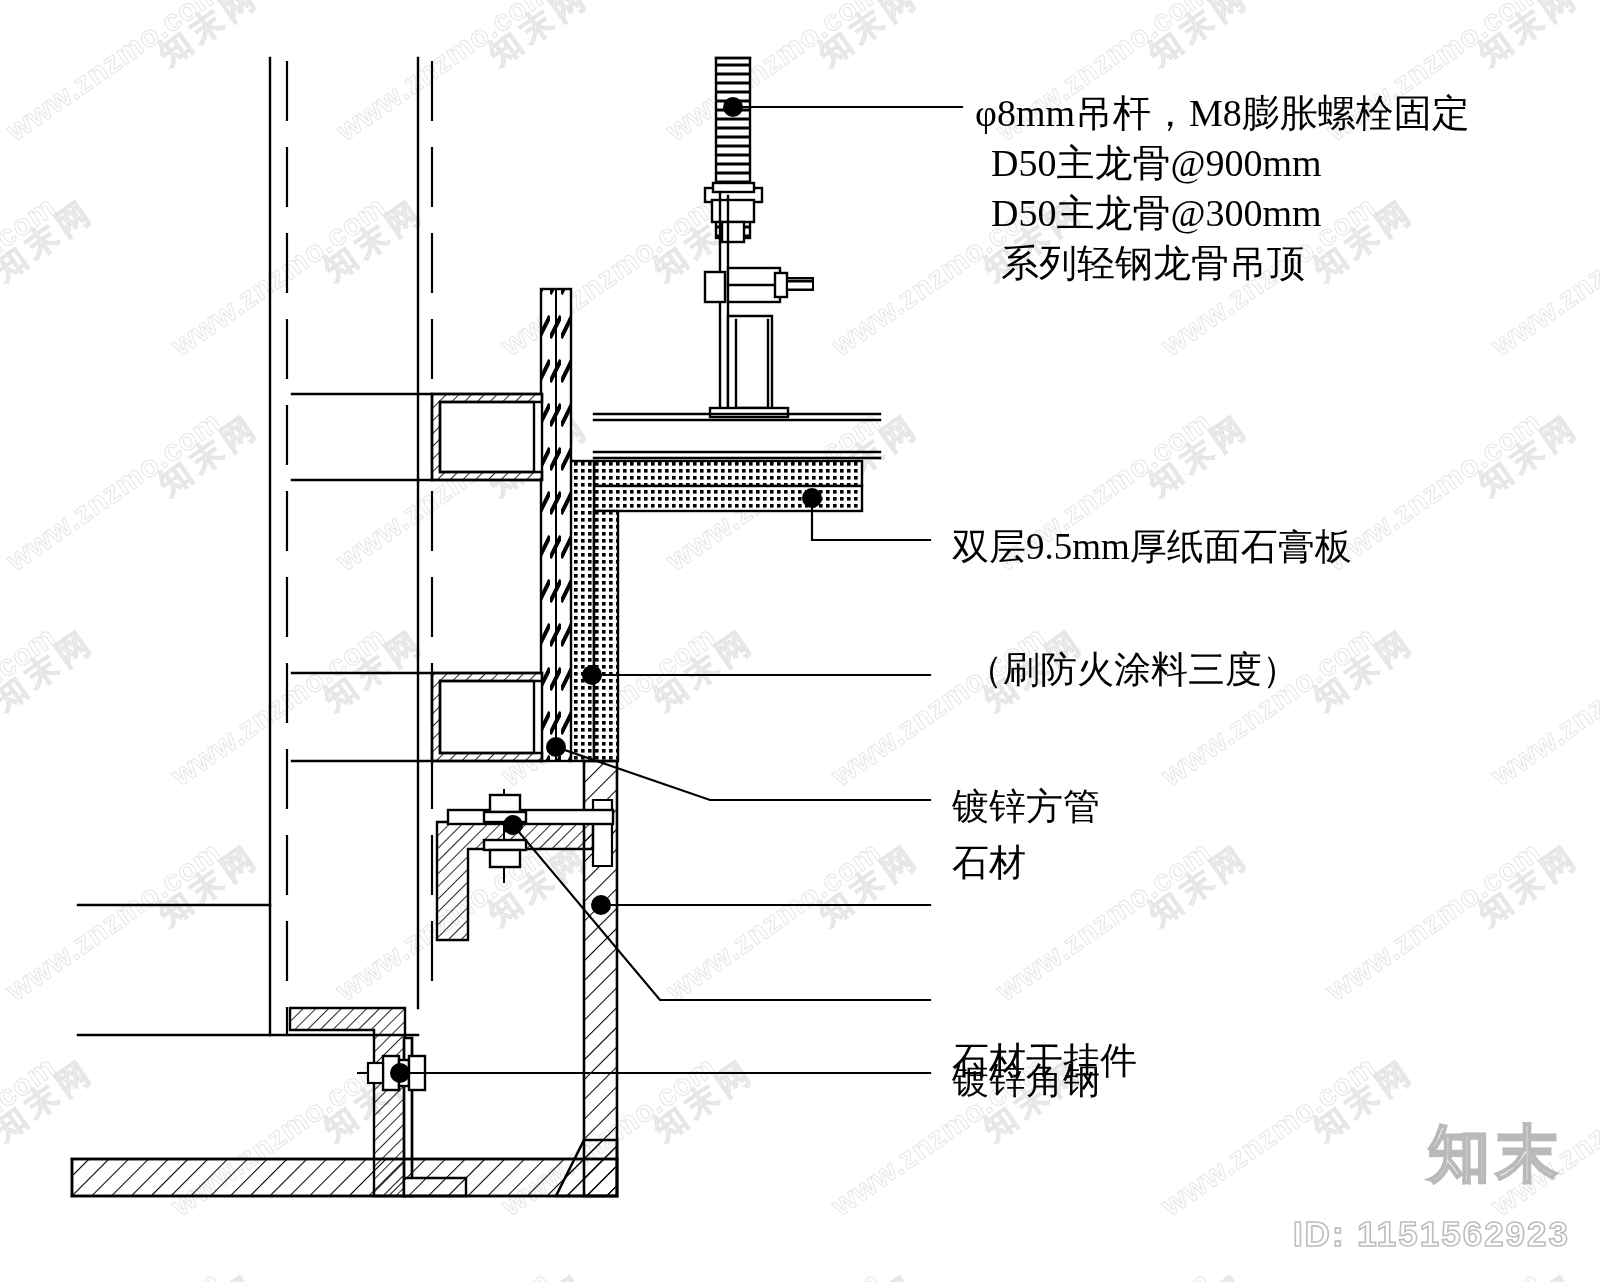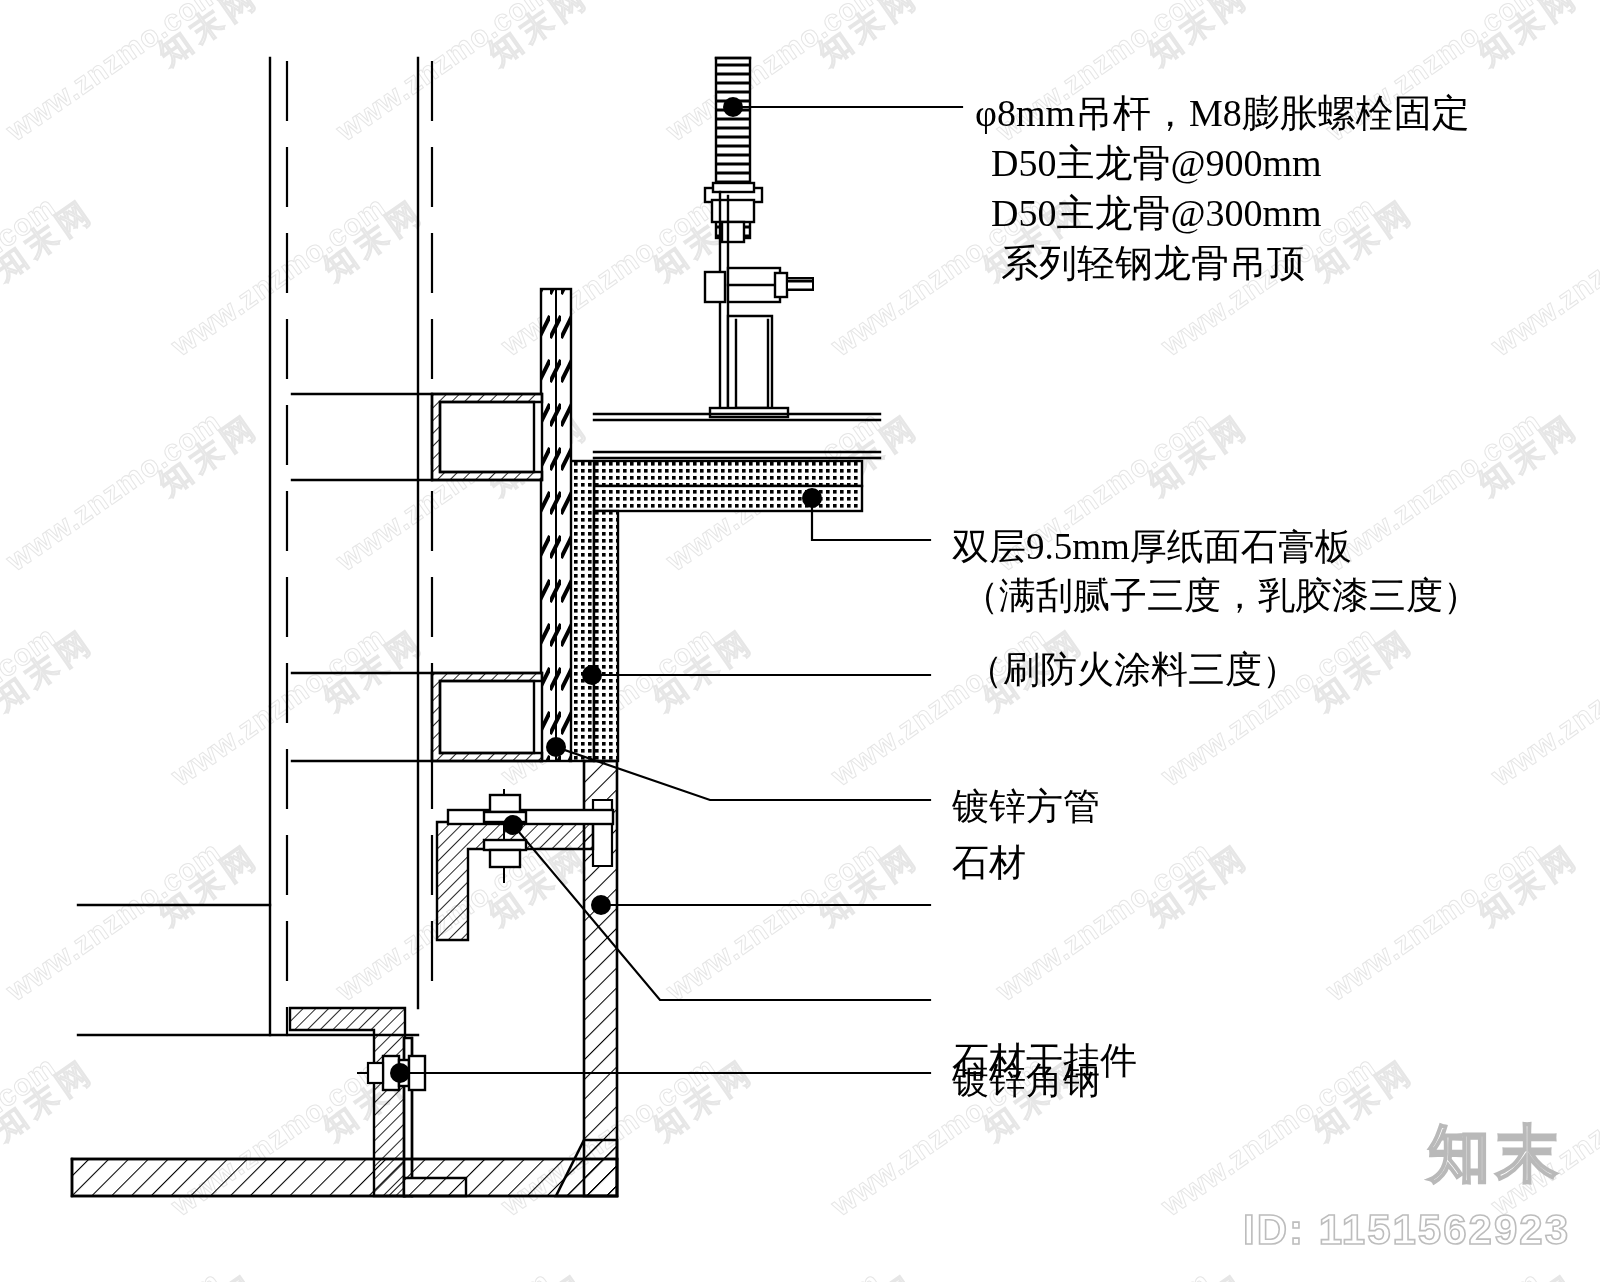--- a/index.html
+++ b/index.html
@@ -32,21 +32,21 @@
   .ann-mid{font-size:37px;line-height:49px;margin-left:12px;}
   #brand{
     position:absolute;right:36px;bottom:86px;
     font-family:"Liberation Sans","DejaVu Sans",sans-serif;
     font-size:62px;font-weight:700;letter-spacing:6px;
     color:transparent;-webkit-text-stroke:2px #b9b9b9;
   }
   #idtxt{
     position:absolute;right:30px;bottom:28px;
     font-family:"Liberation Sans","DejaVu Sans",sans-serif;
-    font-size:42px;font-weight:600;letter-spacing:2px;
+    font-size:35px;font-weight:600;letter-spacing:2px;
     color:transparent;-webkit-text-stroke:1.6px #bdbdbd;
   }
 </style>
 </head>
 <body>
 
 <div id="stage">
 
   <div class="wm-layer" id="wmlayer">
       <div class="wm" style="left: 0px; top: 120px; font-size: 30px; letter-spacing: 1px; transform: rotate(-35deg);">www.znzmo.com</div>
@@ -310,21 +310,20 @@
 
   <div id="annotations">
       <div class="ann ann-big" style="left: 975px; top: 88px;">
         <div style="padding-left: 0px;">φ8mm吊杆，M8膨胀螺栓固定</div>
         <div style="padding-left: 16px;">D50主龙骨@900mm</div>
         <div style="padding-left: 16px;">D50主龙骨@300mm</div>
         <div style="padding-left: 26px;">系列轻钢龙骨吊顶</div>
       </div>
       <div class="ann ann-mid" style="left: 940px; top: 522px;">
         <div style="padding-left: 0px;">双层9.5mm厚纸面石膏板</div>
-        <div style="padding-left: 10px;">（满刮腻子三度，乳胶漆三度）</div>
       </div>
       <div class="ann ann-mid" style="left: 940px; top: 645px;">
         <div style="padding-left: 14px;">（刷防火涂料三度）</div>
       </div>
       <div class="ann ann-mid" style="left: 940px; top: 782px;">
         <div style="padding-left: 0px;">镀锌方管</div>
       </div>
       <div class="ann ann-mid" style="left: 940px; top: 838px;">
         <div style="padding-left: 0px;">石材</div>
       </div>

